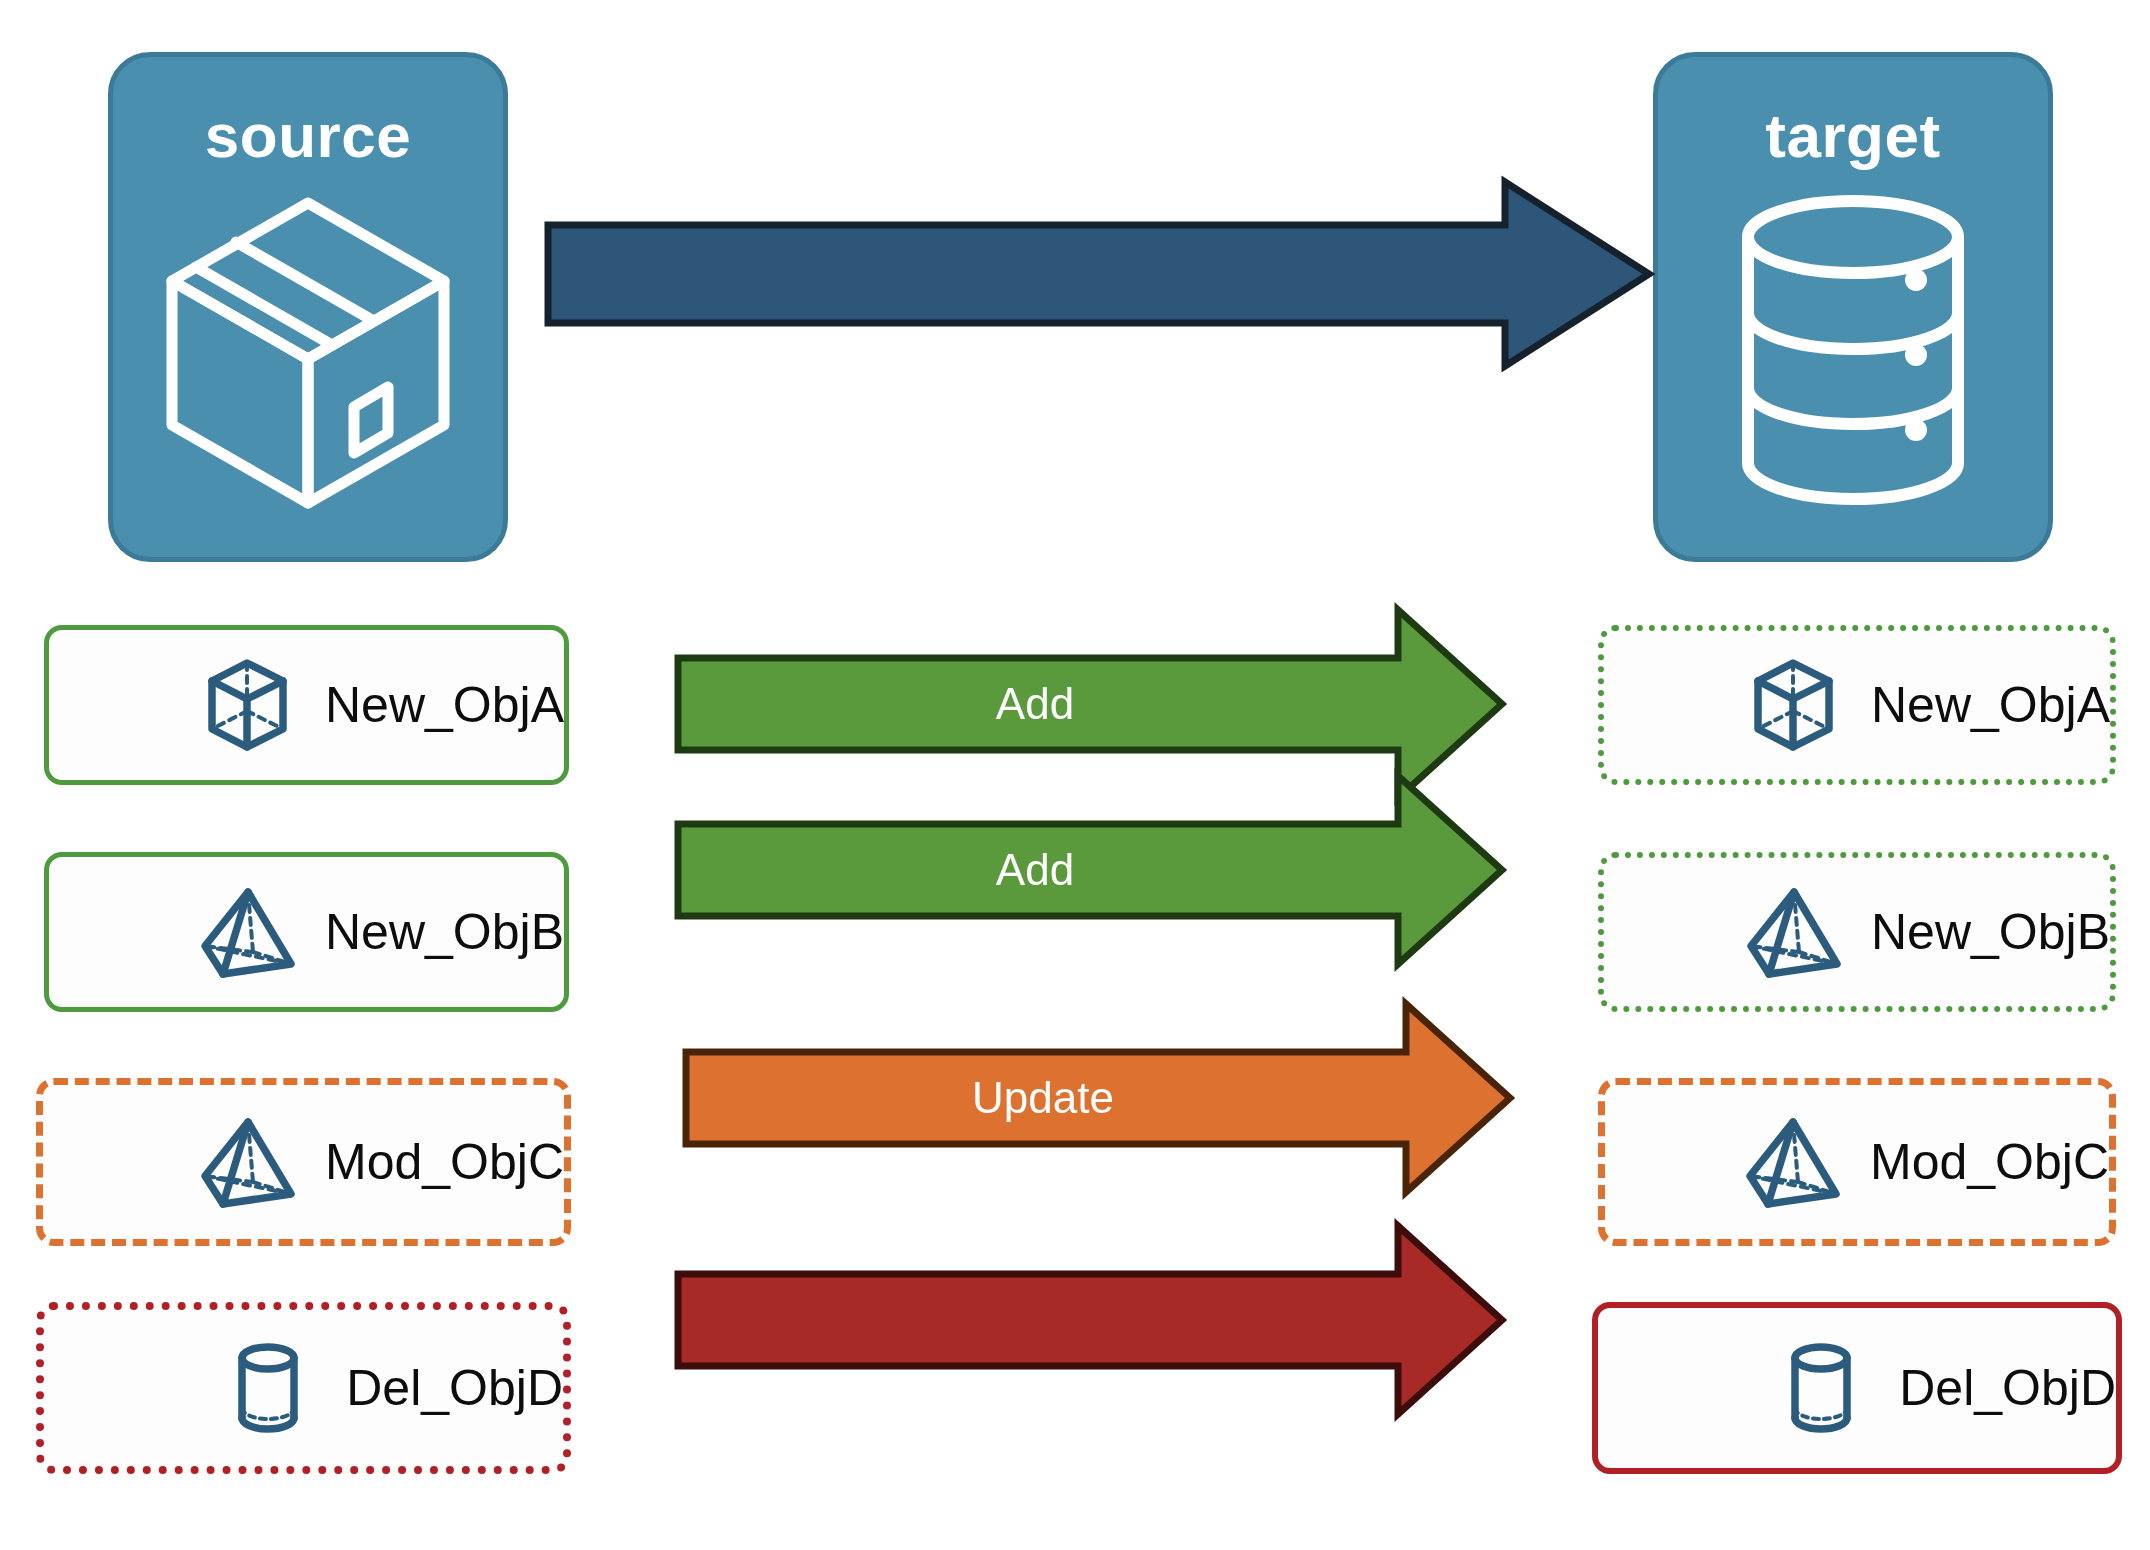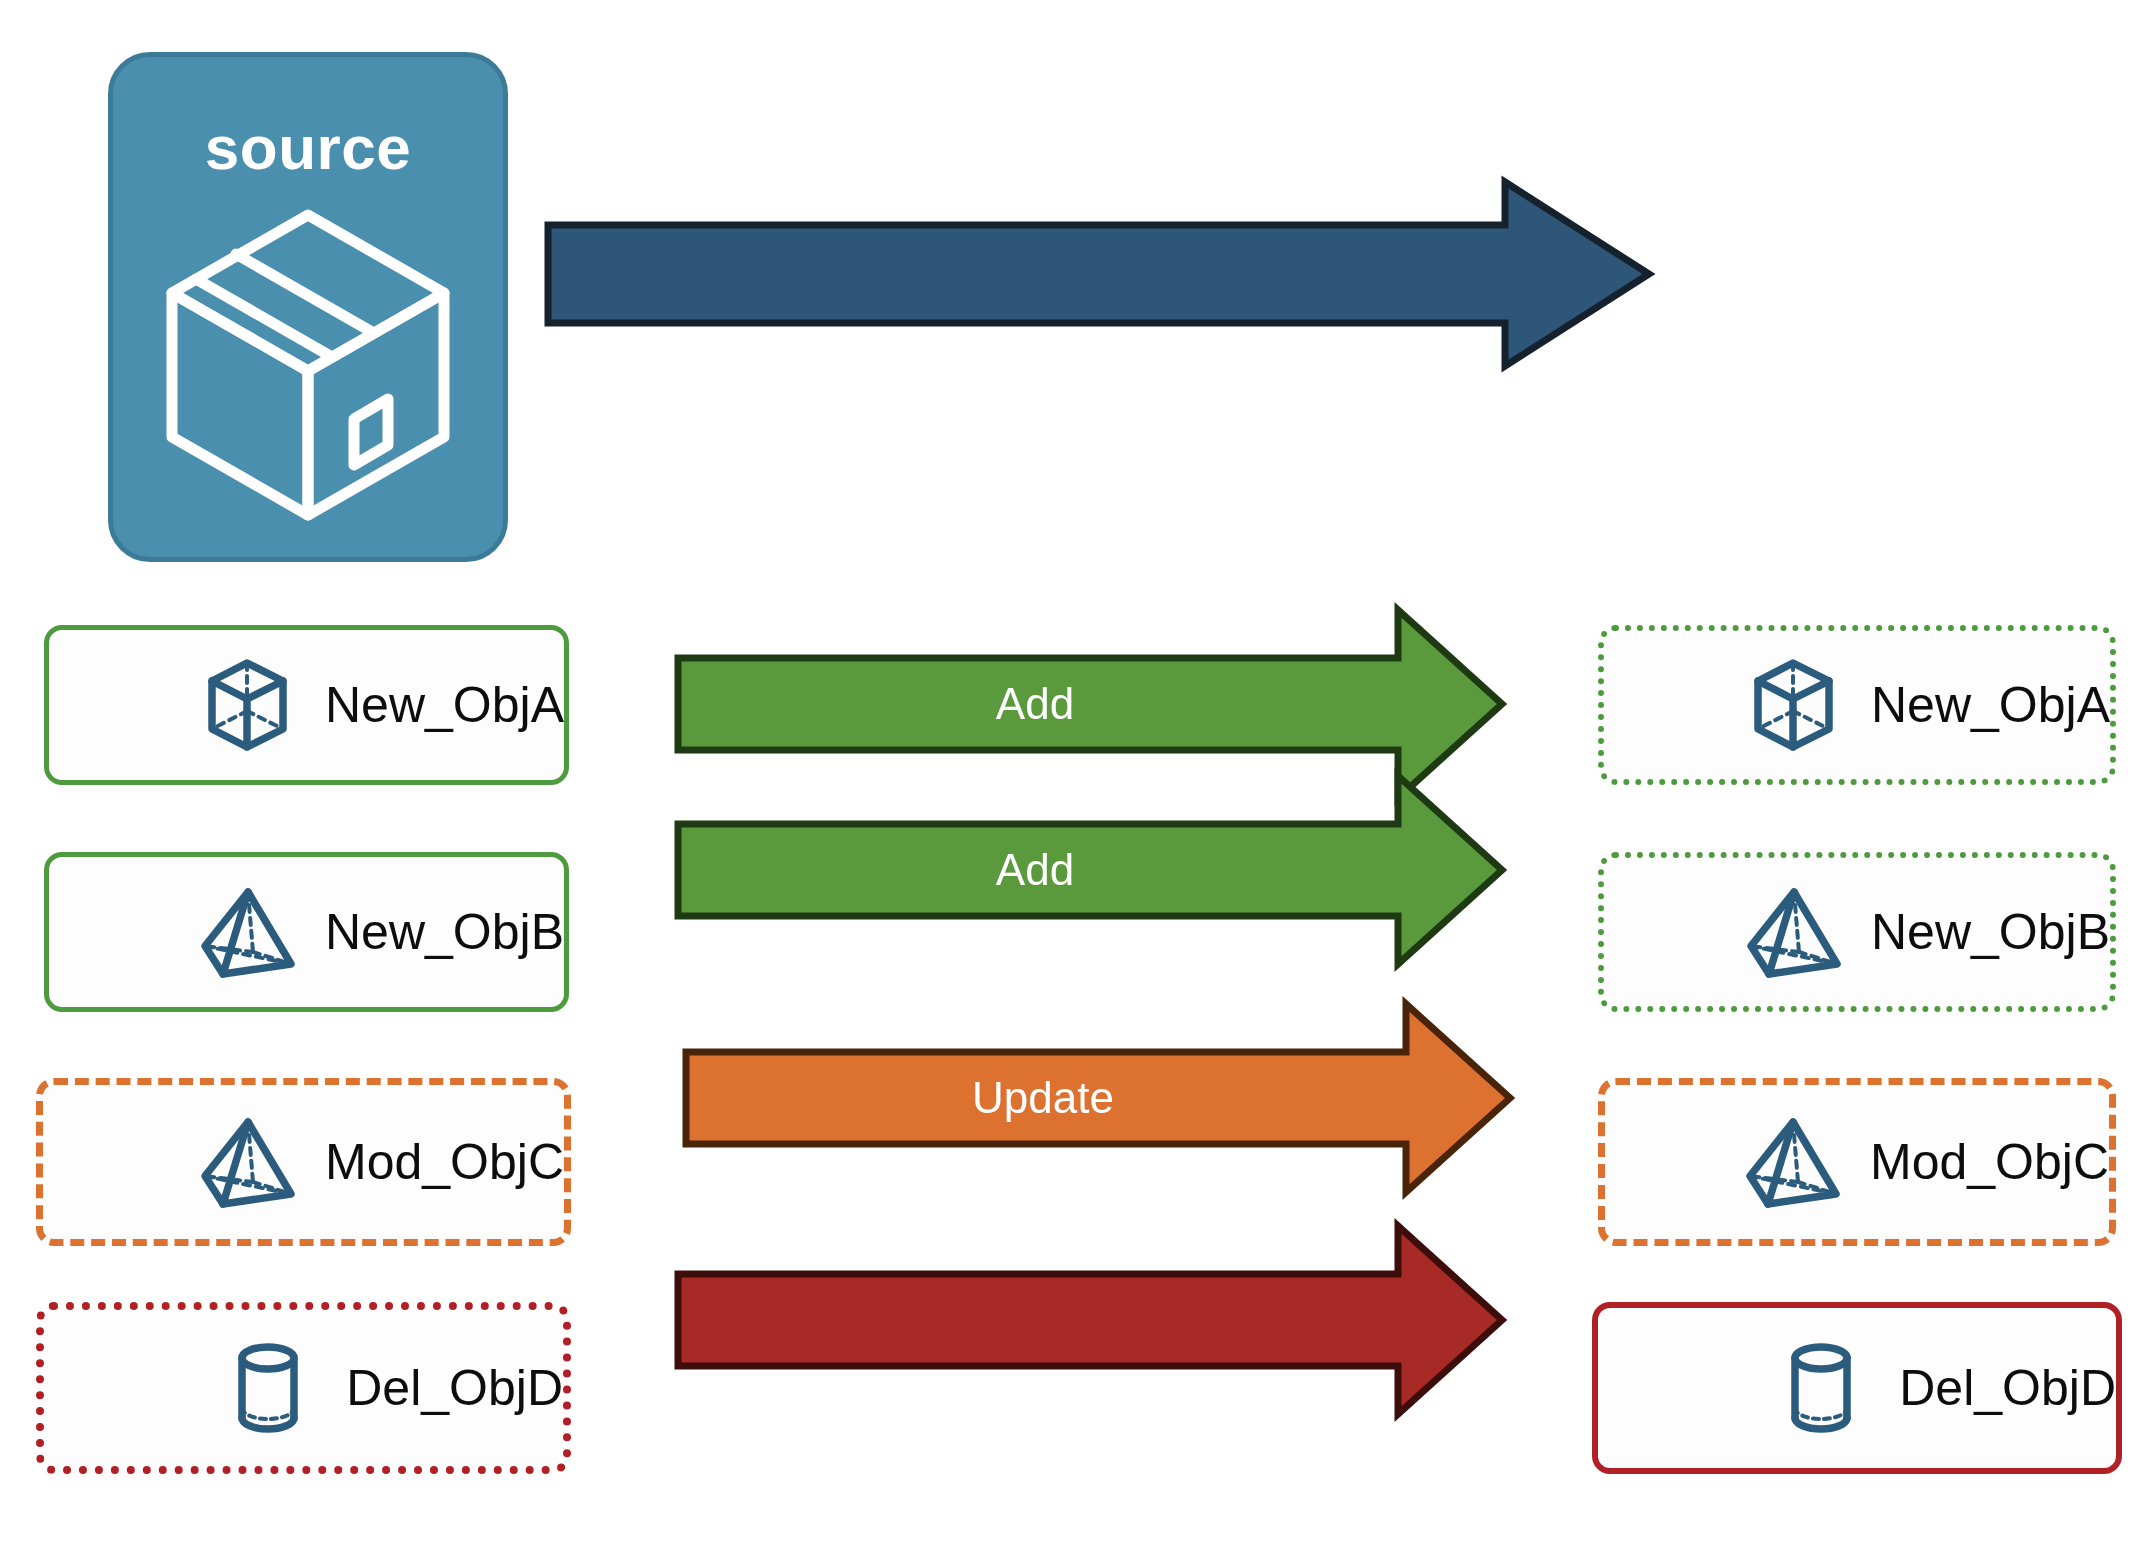--- a/index.html
+++ b/index.html
@@ -29,21 +29,21 @@
     height: 510px;
     background: #4a8fae;
     border: 5px solid #3b7b98;
     border-radius: 42px;
     box-sizing: border-box;
     display: flex;
     flex-direction: column;
     align-items: center;
   }
   .endpoint-title {
-    margin-top: 60px;
+    margin-top: 48px;
     font-size: 62px;
     font-weight: bold;
     color: #ffffff;
     letter-spacing: 0.5px;
     line-height: 1;
   }
   .endpoint-art {
     margin-top: 18px;
     width: 300px;
     height: 330px;
@@ -164,20 +164,42 @@
 
           <path d="M78 57 L214 135"></path>
           <path d="M38 82 L174 160"></path>
         </g>
 
         <path d="M196 222 L230 202 L230 248 L196 268 Z" fill="none" stroke="#ffffff" stroke-width="11" stroke-linejoin="round"></path>
       </svg>
     </div>
   </div>
 
+  <div class="endpoint" id="target-card">
+    <div class="endpoint-title">target</div>
+    <div class="endpoint-art">
+      <svg viewBox="0 0 300 330" width="300" height="330" aria-hidden="true">
+        <g fill="none" stroke="#ffffff" stroke-width="12" stroke-linejoin="round" stroke-linecap="round">
+
+          <ellipse cx="150" cy="52" rx="105" ry="36"></ellipse>
+
+          <path d="M45 52 L45 278"></path>
+          <path d="M255 52 L255 278"></path>
+
+          <path d="M45 278 A105 36 0 0 0 255 278"></path>
+
+          <path d="M45 128 A105 36 0 0 0 255 128"></path>
+          <path d="M45 203 A105 36 0 0 0 255 203"></path>
+        </g>
+        <circle cx="213" cy="95" r="11" fill="#ffffff"></circle>
+        <circle cx="213" cy="170" r="11" fill="#ffffff"></circle>
+        <circle cx="213" cy="245" r="11" fill="#ffffff"></circle>
+      </svg>
+    </div>
+  </div>
 
   <div class="big-arrow">
     <svg viewBox="0 0 1110 192" width="1110" height="192" preserveAspectRatio="none" aria-hidden="true">
       <polygon points="3,47 960,47 960,4 1104,96 960,188 960,145 3,145" fill="#2e5678" stroke="#16212e" stroke-width="7" stroke-linejoin="miter"></polygon>
     </svg>
   </div>
 
   <div class="obj-card bd-green-solid" id="row0-left">
     <span class="shape">
       <svg viewBox="0 0 104 104" width="104" height="104" aria-hidden="true">

